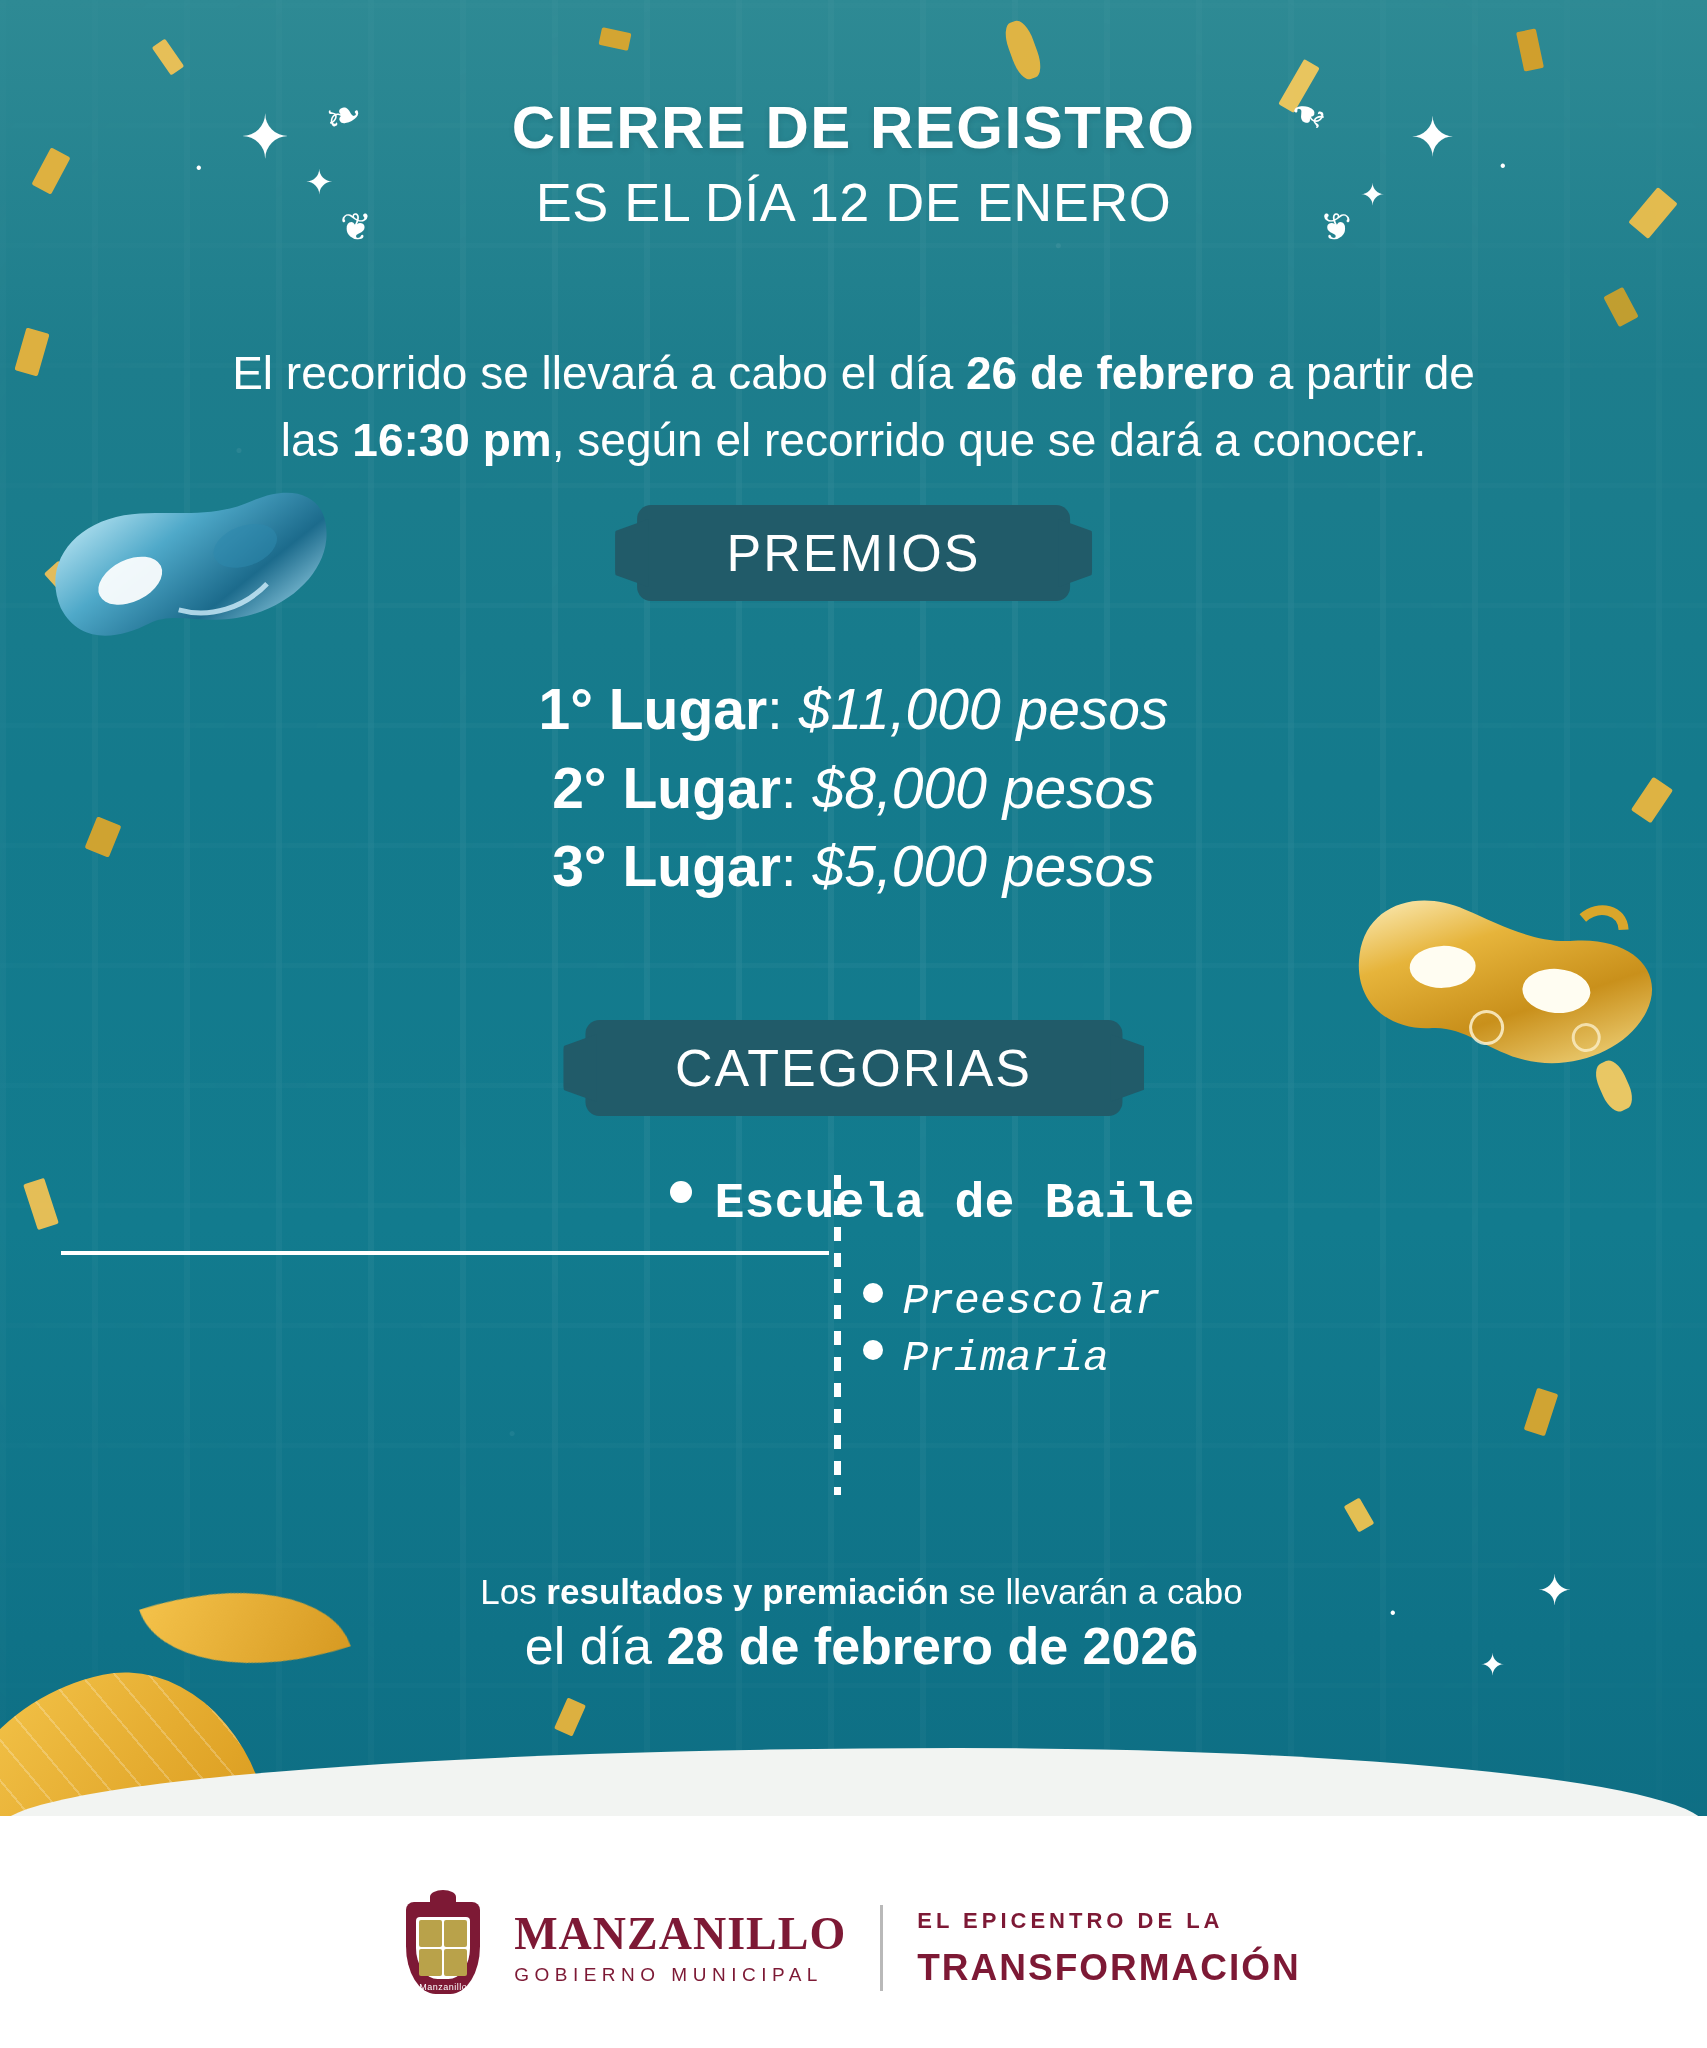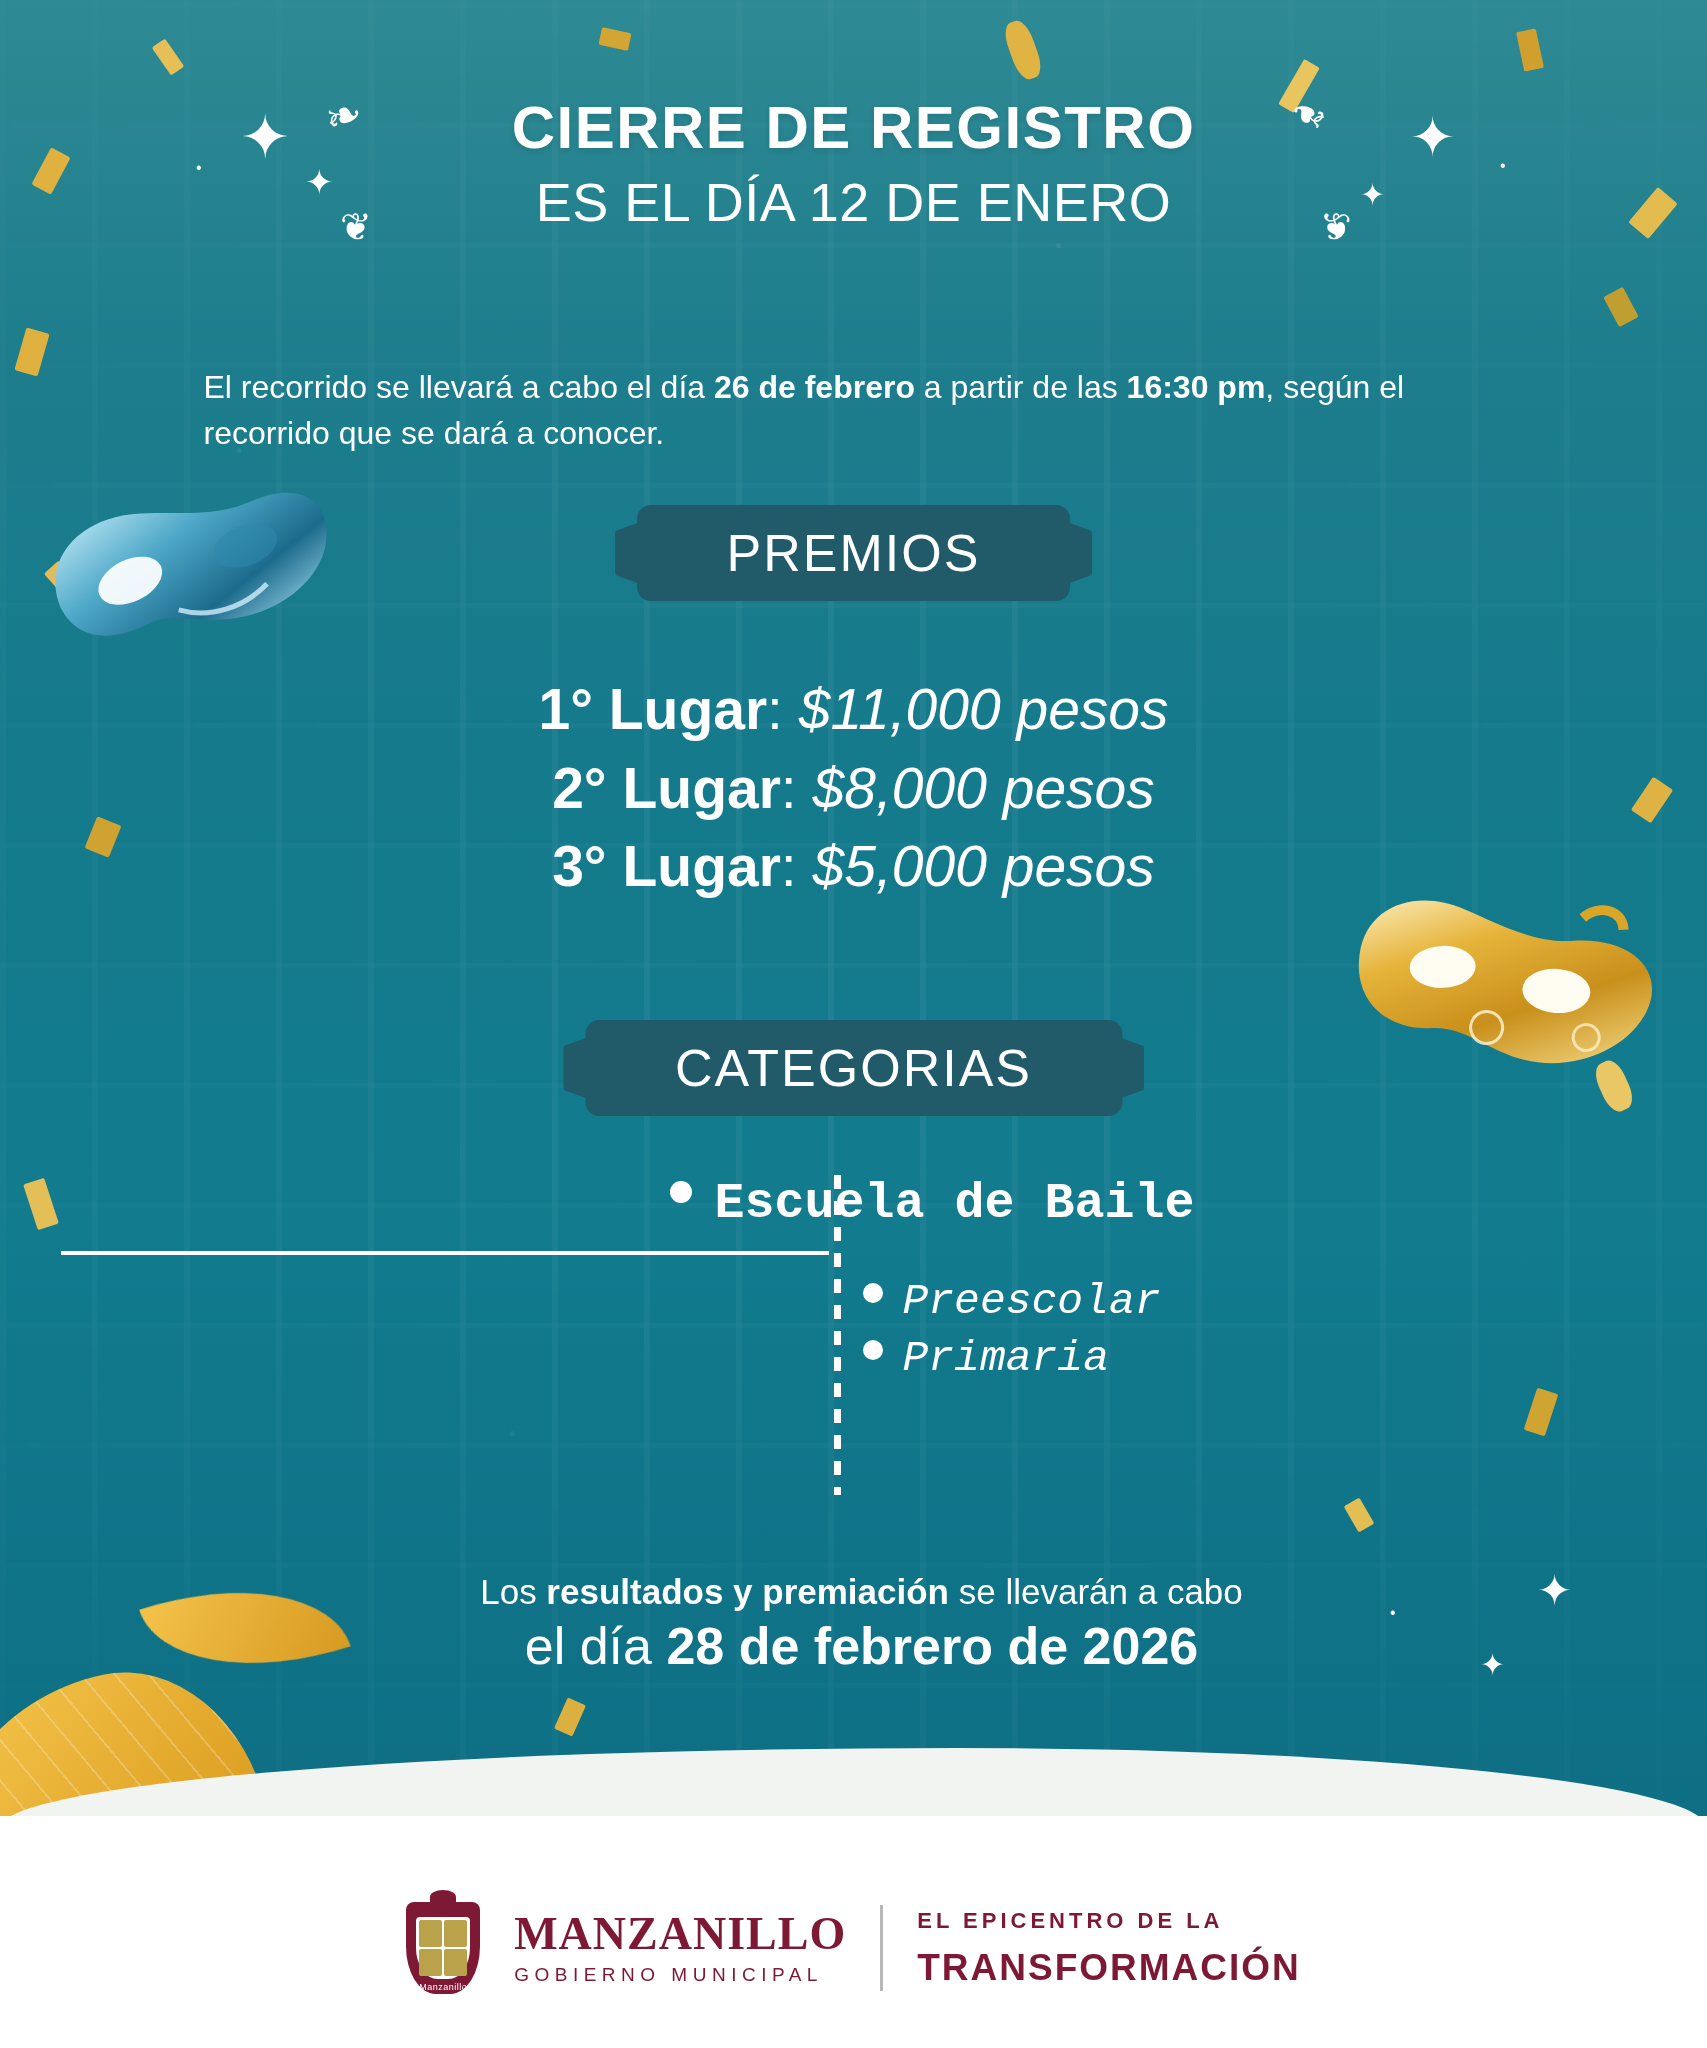--- a/index.html
+++ b/index.html
@@ -83,25 +83,24 @@
     font-size: 44px;
     pointer-events: none;
   }
 
   .intro {
     position: absolute;
     top: 340px;
     left: 50%;
     transform: translateX(-50%);
     width: 1300px;
-    text-align: left;
-    color: #ffffff;
-    font-size: 32px;
+    text-align: center;
+    color: #ffffff;
+    font-size: 46px;
     line-height: 1.45;
-    margin-top: 24px;
   }
   .intro b { font-weight: bold; }
 
   
   .ribbon {
     position: absolute;
     left: 50%;
     transform: translateX(-50%);
     background: #215b69;
     color: #ffffff;

